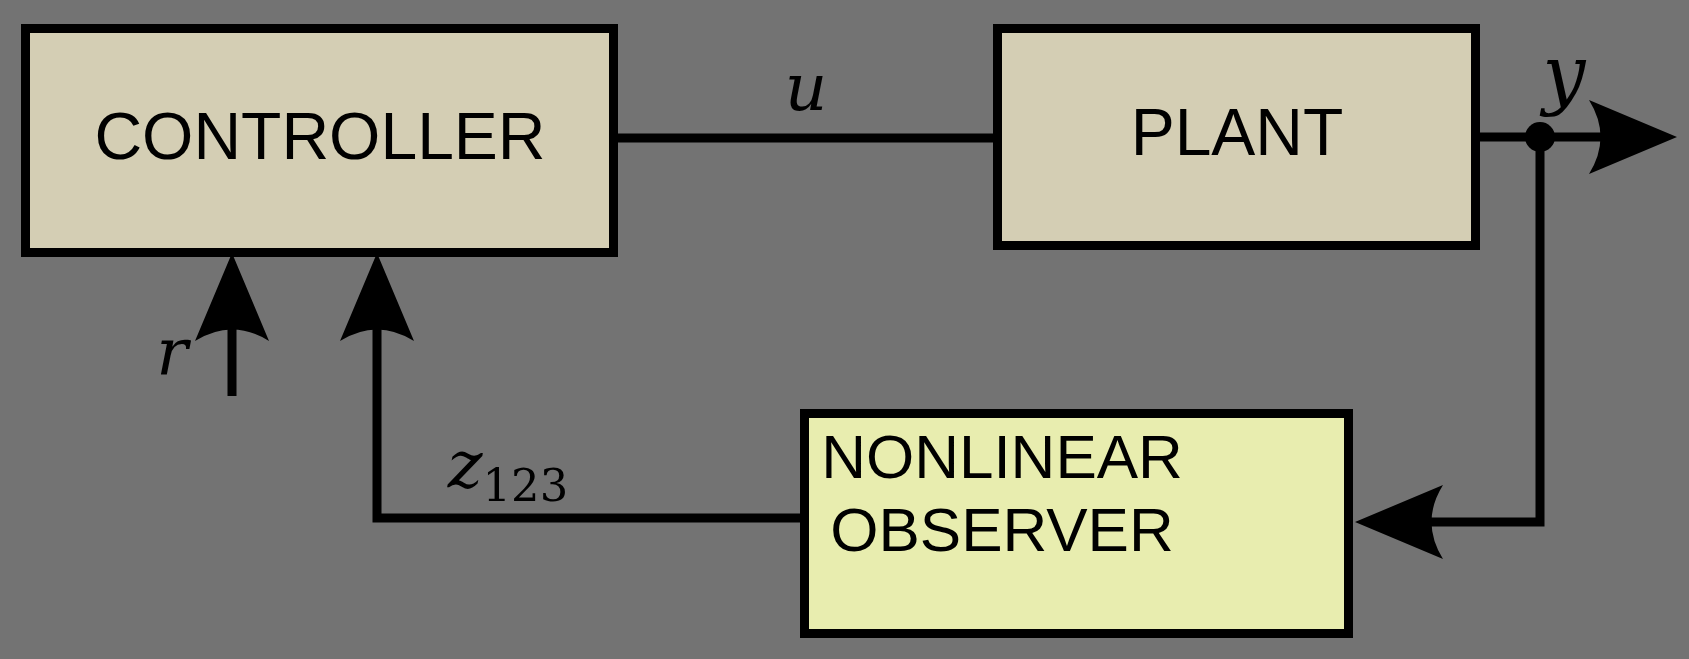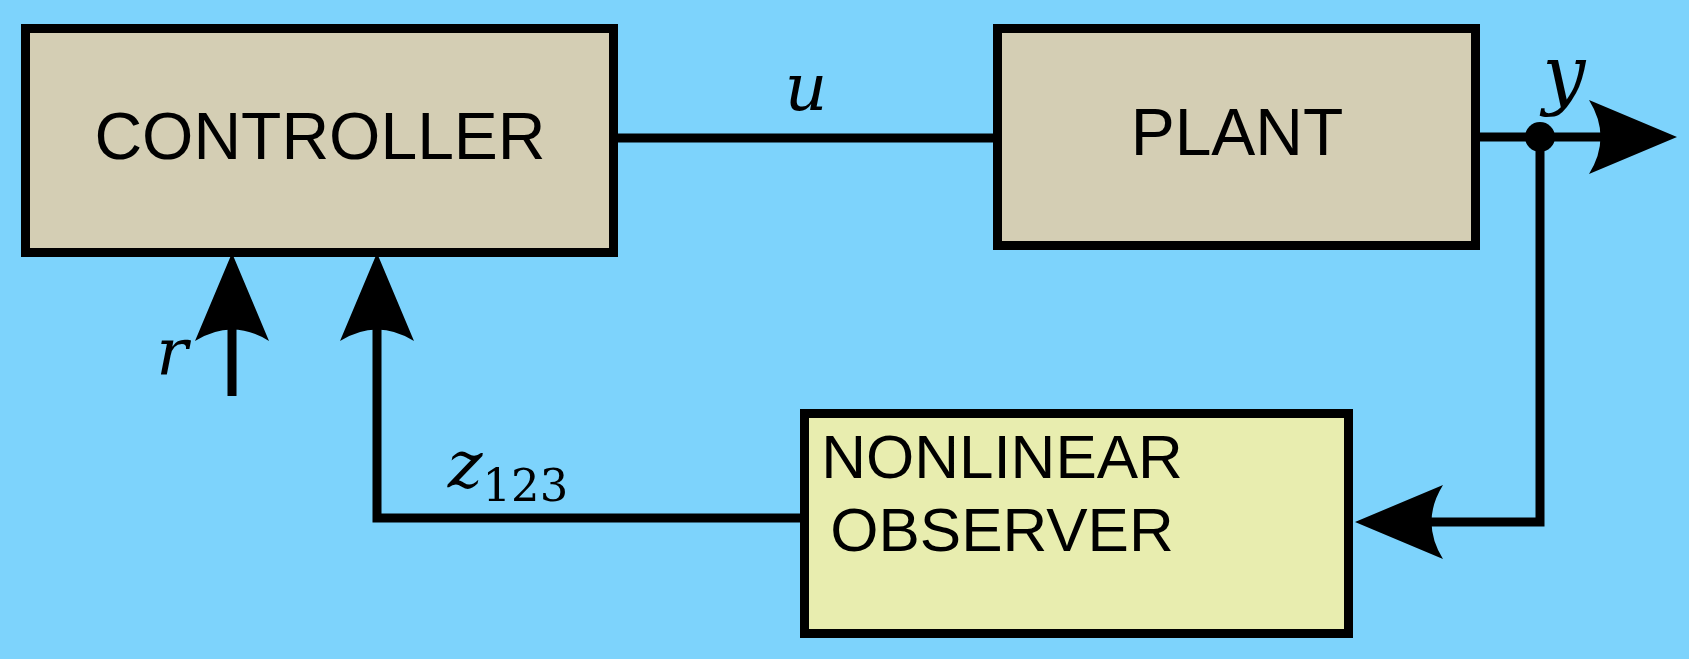--- a/index.html
+++ b/index.html
@@ -8,21 +8,21 @@
     padding: 0;
     background: #ffffff;
   }
   body {
     font-family: "Liberation Sans", sans-serif;
   }
   #diagram-root {
     position: relative;
     width: 1689px;
     height: 659px;
-    background: #7dd3fc;
+    background: #737373;
     overflow: hidden;
   }
   #diagram-svg {
     position: absolute;
     left: 0;
     top: 0;
     width: 1689px;
     height: 659px;
     display: block;
   }

